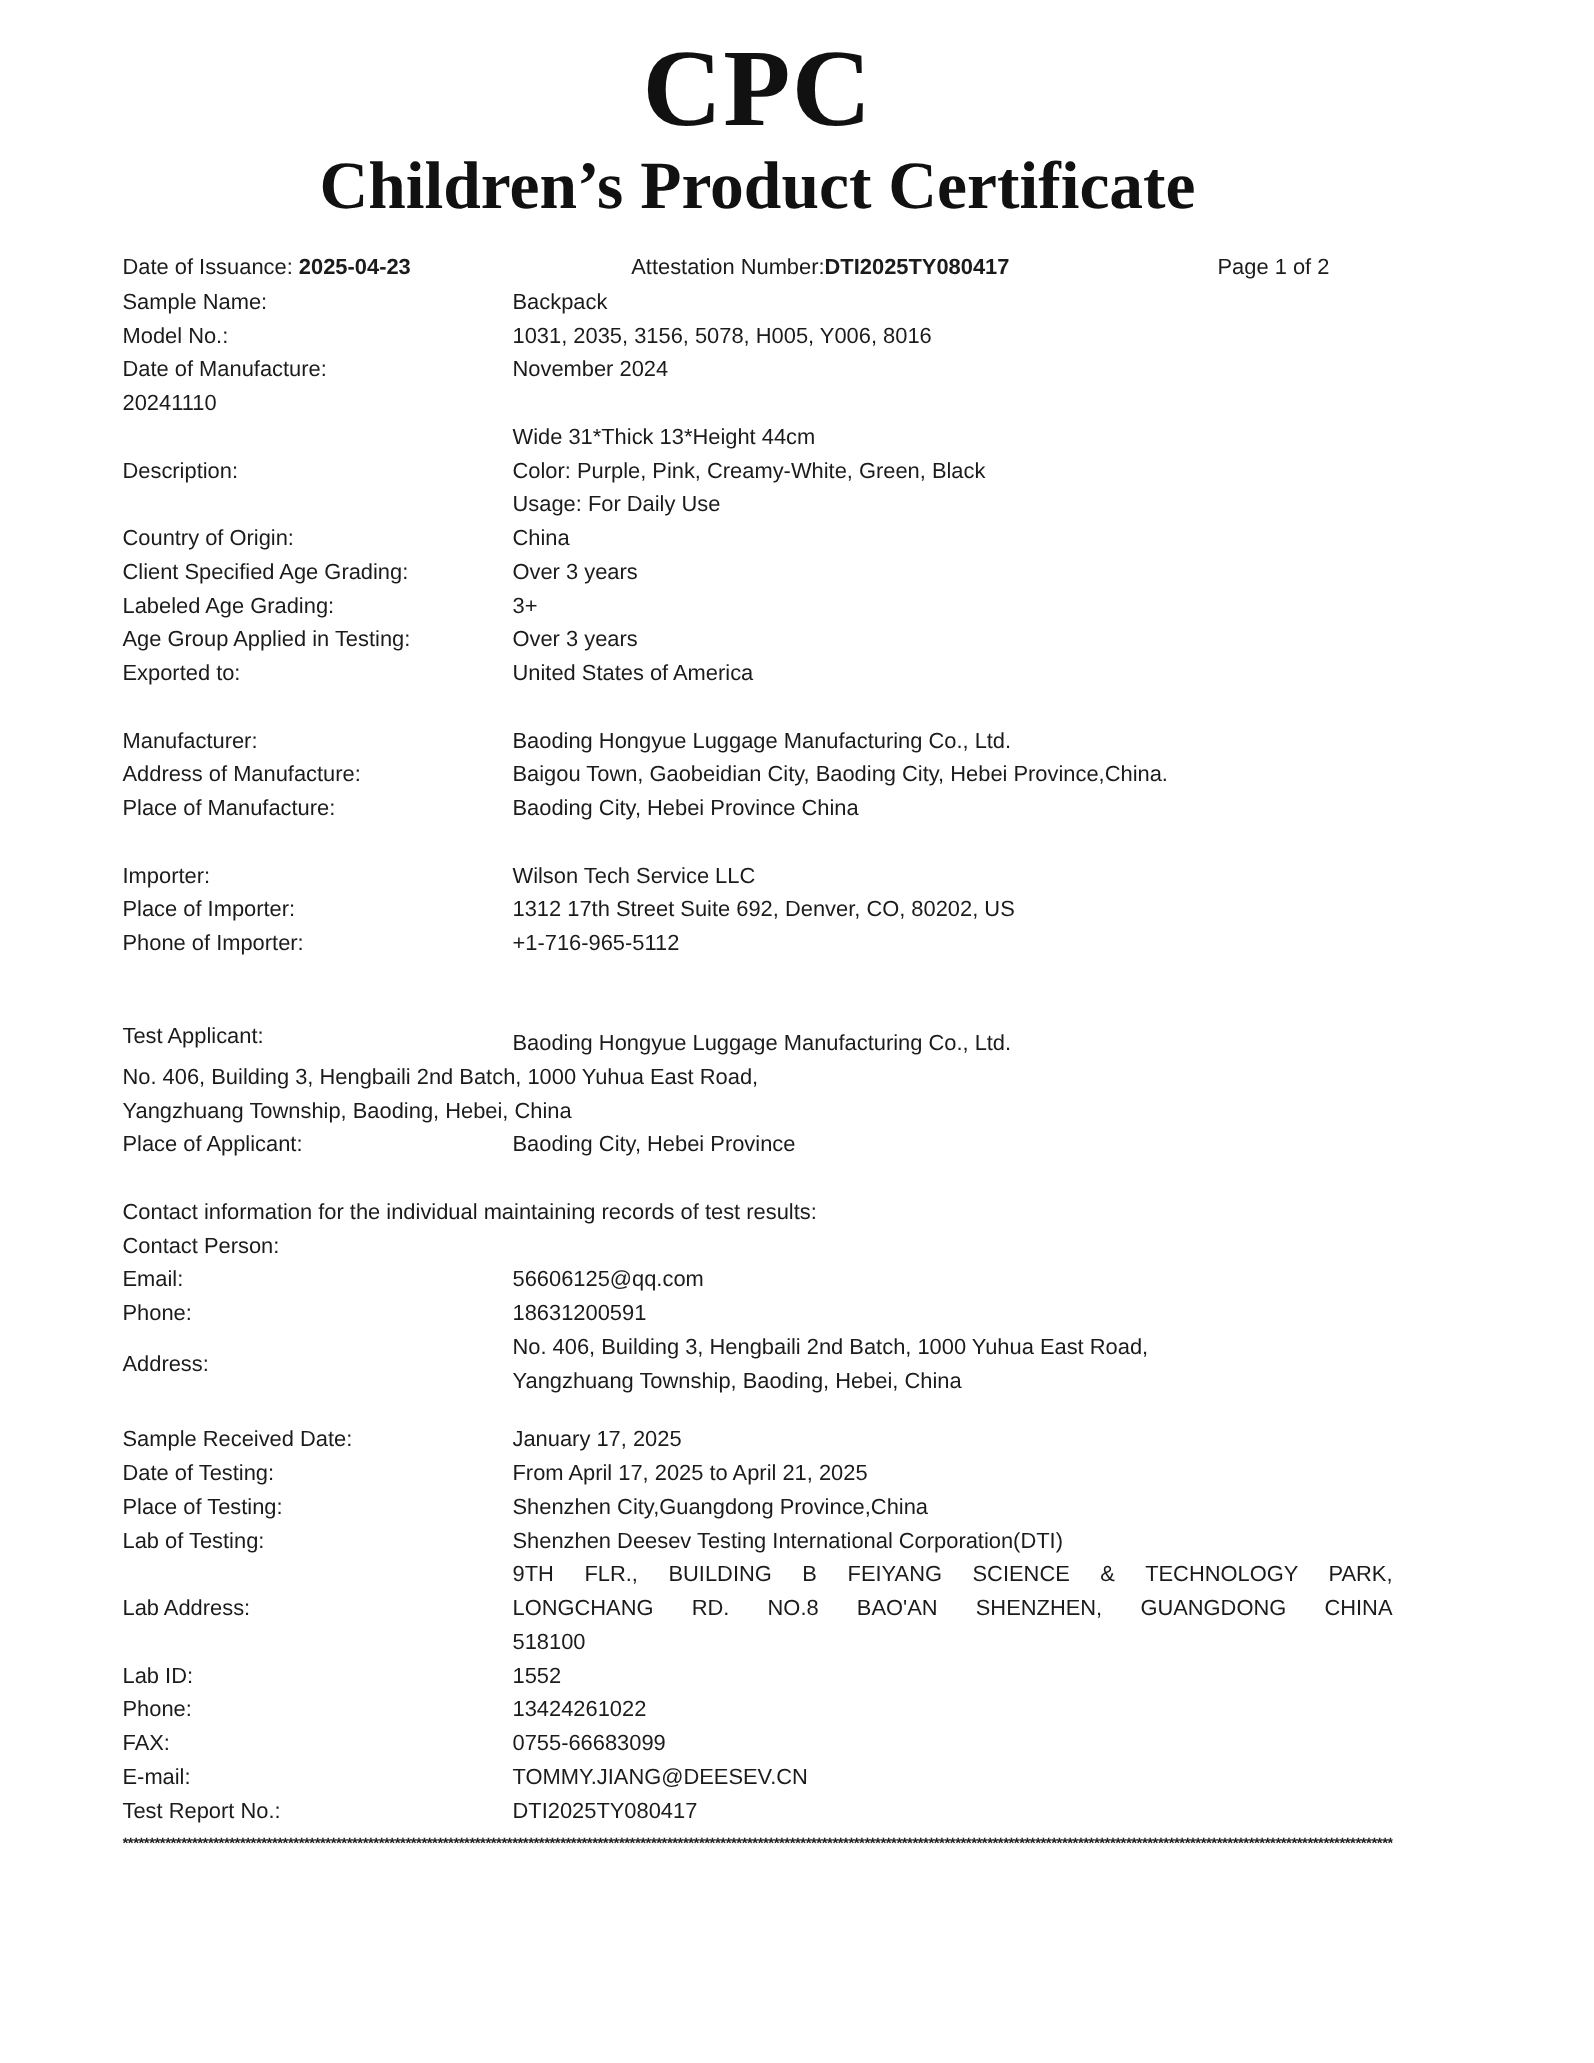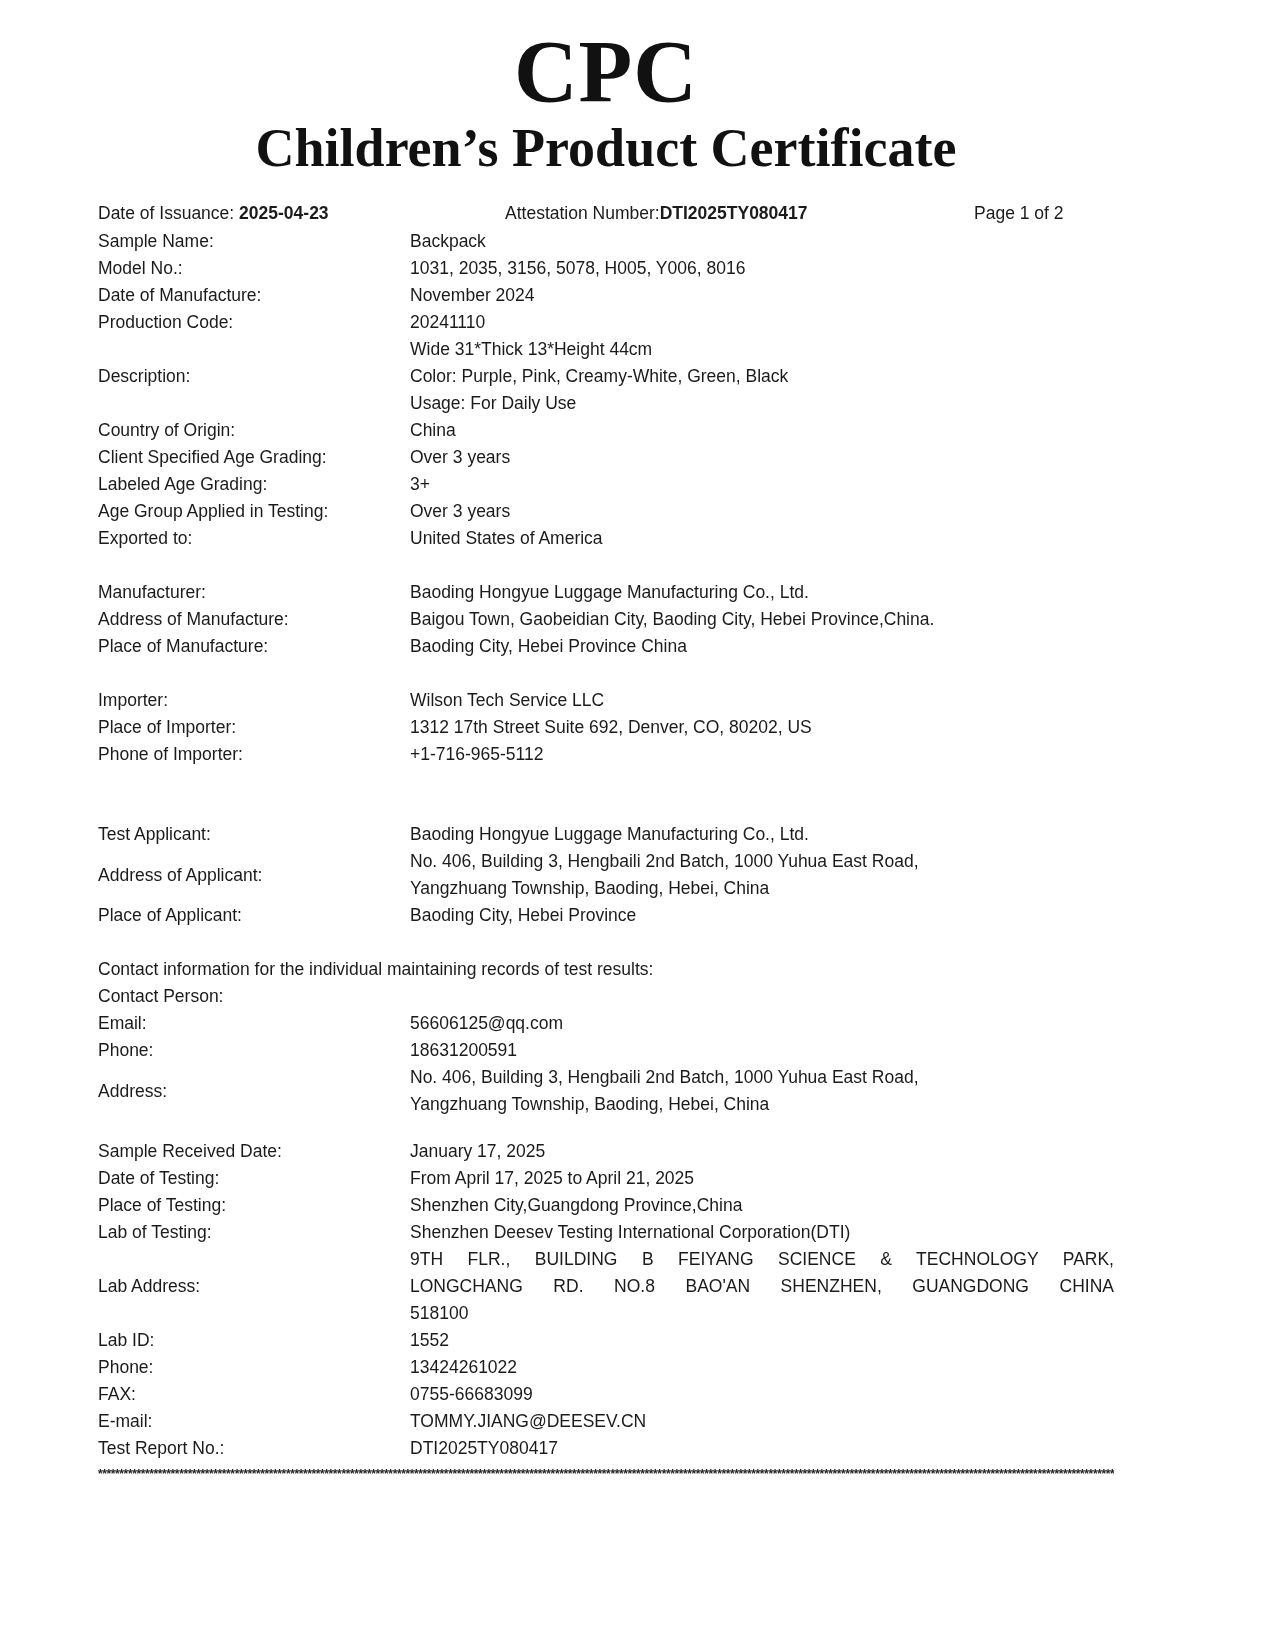--- a/index.html
+++ b/index.html
@@ -35,21 +35,21 @@
     margin: 6px 0 6px 0;
     color: #111111;
   }
   .meta-row { position: relative; height: 28px; margin-top: 28px; }
   .meta-item { position: absolute; top: 0; white-space: nowrap; }
   .meta-issuance { left: 0; }
   .meta-attestation { left: 407px; }
   .meta-page { left: 876px; }
   .bold { font-weight: bold; }
 
-  .row { display: flex; align-items: flex-end; }
+  .row { display: flex; align-items: center; }
   .row.center { align-items: center; }
   .lbl { flex: 0 0 312px; width: 312px; }
   .val { flex: 1 1 auto; min-width: 0; }
   .val-lines div { min-height: 27px; }
 
   .applicant-row .val { padding-top: 13px; }
 
   .gap-1 { height: 27px; }
   .gap-lg { height: 40px; }
   .gap-sm { height: 20px; }
@@ -94,21 +94,20 @@
   </div>
   <div class="row">
     <span class="lbl">Model No.:</span>
     <span class="val">1031, 2035, 3156, 5078, H005, Y006, 8016</span>
   </div>
   <div class="row">
     <span class="lbl">Date of Manufacture:</span>
     <span class="val">November 2024</span>
   </div>
   <div class="row">
-    <span class="lbl">Production Code:</span>
     <span class="val">20241110</span>
   </div>
 
   <div class="row center">
     <span class="lbl">Description:</span>
     <div class="val val-lines">
       <div>Wide 31*Thick 13*Height 44cm</div>
       <div>Color: Purple, Pink, Creamy-White, Green, Black</div>
       <div>Usage: For Daily Use</div>
     </div>
@@ -165,21 +164,20 @@
     <span class="val">+1-716-965-5112</span>
   </div>
 
   <div class="gap-lg"></div>
 
   <div class="row applicant-row">
     <span class="lbl">Test Applicant:</span>
     <span class="val">Baoding Hongyue Luggage Manufacturing Co., Ltd.</span>
   </div>
   <div class="row center">
-    <span class="lbl">Address of Applicant:</span>
     <div class="val val-lines">
       <div>No. 406, Building 3, Hengbaili 2nd Batch, 1000 Yuhua East Road,</div>
       <div>Yangzhuang Township, Baoding, Hebei, China</div>
     </div>
   </div>
   <div class="row">
     <span class="lbl">Place of Applicant:</span>
     <span class="val">Baoding City, Hebei Province</span>
   </div>
 

